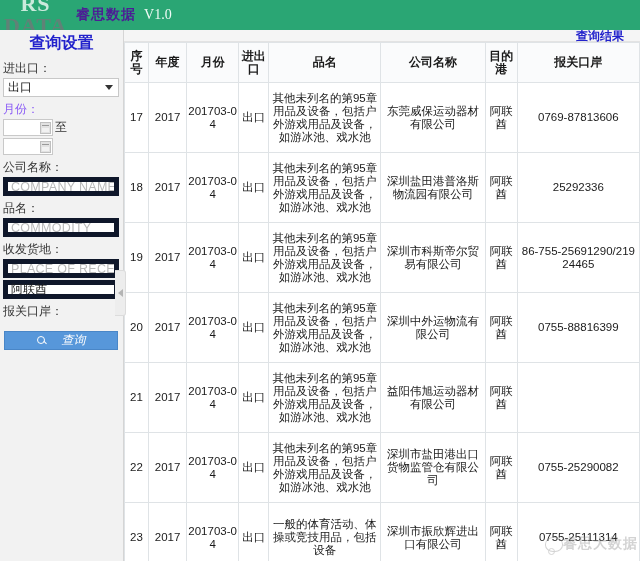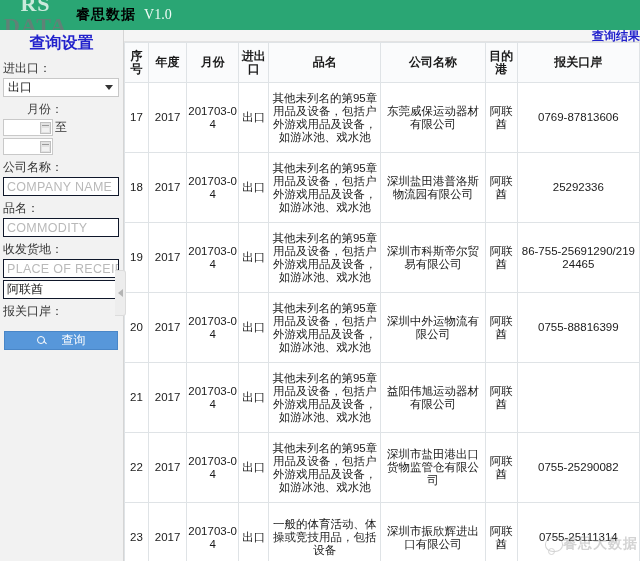--- a/index.html
+++ b/index.html
@@ -20,21 +20,21 @@
   .logo {
     display: flex; align-items: center;
     margin-left: 4px; letter-spacing: 1px;
     font-weight: bold; font-size: 22px; line-height: 22px;
     font-family: "Liberation Serif", "DejaVu Serif", serif;
     flex-direction: column;
   }
   .logo .rs { color: #e7f6ef; opacity: .85; }
   .logo .dt { color: #6e7a78; opacity: .8; }
   .brand-cn {
-    color: #000000; font-weight: bold; font-size: 14px;
+    color: #4c1d95; font-weight: bold; font-size: 14px;
     margin-left: 9px; letter-spacing: 1px;
   }
   .brand-ver {
     color: #f0fbf6; font-size: 14px; margin-left: 8px;
     font-family: "Liberation Serif", serif;
   }
 
   
   .sidebar {
     position: absolute; left: 0; top: 30px;
@@ -42,21 +42,21 @@
     background: #f2f2f2;
     border-right: 1px solid #d5d5d5;
   }
   .panel-title {
     text-align: center; color: #2222cc; font-weight: bold;
     font-size: 16px; padding: 3px 0 4px 0; 
   }
   .field-label {
     font-size: 12px; color: #333; padding: 2px 0 1px 3px;
   }
-  .field-label.req { color: #404040; margin-left: 24px; }
+  .field-label.req { color: #8b5cf6; }
   .sel-wrap {
     margin: 0 4px 2px 3px; height: 19px; position: relative;
     background: #fff; border: 1px solid #c8c8c8;
   }
   .sel-wrap .val {
     font-size: 12px; color: #222; line-height: 17px; padding-left: 4px;
   }
   .caret {
     position: absolute; right: 5px; top: 6px;
     width: 0; height: 0;
@@ -76,30 +76,31 @@
     content: ""; position: absolute; left: 1px; top: 2px;
     width: 7px; height: 1px; background: #9a9a9a;
   }
   .cal-ico::after {
     content: ""; position: absolute; left: 1px; top: 5px;
     width: 7px; height: 4px; background: #f2f2f2;
   }
   .zhi { font-size: 12px; color: #333; margin-left: 2px; }
   .text-input {
     margin: 0 4px 2px 3px; height: 19px; background: #fff;
-    border: 1px solid #0f172a; display: flex; align-items: center;
+    border: 5px solid #0f172a; display: flex; align-items: center;
   }
   .text-input span { font-size: 12px; padding-left: 3px; white-space: nowrap; overflow: hidden; }
   .text-input span.ph { color: #b9b9b9; font-size: 12.5px; letter-spacing: .3px; }
   .text-input span.vl { color: #222; }
   .search-btn {
     margin: 10px 5px 0 4px; height: 19px; background: #4a90d9;
     border: 1px solid #3b7dc4; color: #fff; font-size: 12px;
     display: flex; align-items: center; justify-content: center; gap: 16px;
     opacity: .92;
+    font-style: italic;
   }
   .mag { width: 9px; height: 9px; position: relative; display: inline-block; }
   .mag::before {
     content: ""; position: absolute; left: 0; top: 0; width: 6px; height: 6px;
     border: 1.4px solid #fff; border-radius: 50%;
   }
   .mag::after {
     content: ""; position: absolute; left: 6px; top: 6px; width: 4px; height: 1.4px;
     background: #fff; transform: rotate(45deg);
   }
@@ -107,21 +108,21 @@
   
   .results {
     position: absolute; left: 124px; top: 30px;
     width: 516px; height: 531px; background: #fff;
   }
   .results-header {
     height: 12px; background: #f5f5f5; border-bottom: 1px solid #e3e3e3;
     position: relative;
   }
   .results-link {
-    position: absolute; right: 0; top: -2px;
+    position: absolute; right: 16px; top: -2px;
     color: #2222cc; font-weight: bold; font-size: 12px; white-space: nowrap;
   }
   .collapse-handle {
     position: absolute; left: -9px; top: 240px; width: 11px; height: 46px;
     background: #ededed; border: 1px solid #dcdcdc; border-left: none;
     border-radius: 0 3px 3px 0; display: flex; align-items: center; justify-content: center;
   }
   .collapse-handle i {
     width: 0; height: 0; display: block;
     border-top: 4px solid transparent; border-bottom: 4px solid transparent;

